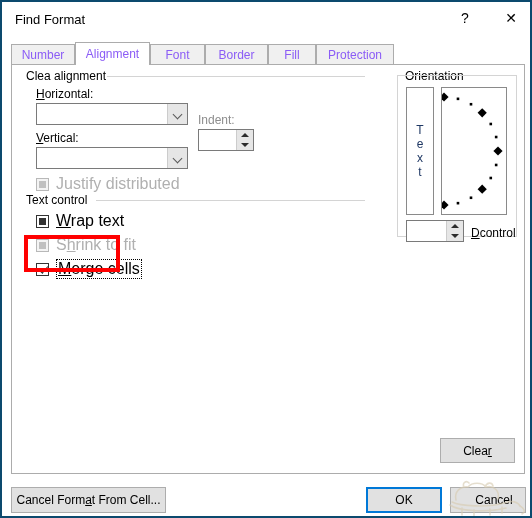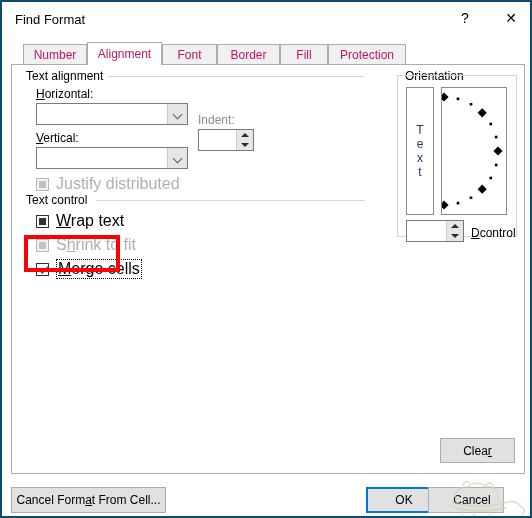--- a/index.html
+++ b/index.html
@@ -71,24 +71,23 @@
     top: 2px;
     height: 21px;
     background: #f0f0f0;
     border: 1px solid #acacac;
     border-bottom: none;
     box-sizing: border-box;
     display: flex;
     align-items: center;
     justify-content: center;
     font-size: 12px;
-    color: #be185d;
-    white-space: nowrap;
-    cursor: default;
-    margin-left: 12px;
+    color: #8b5cf6;
+    white-space: nowrap;
+    cursor: default;
   }
   .tab.active {
     top: 0px;
     height: 23px;
     background: #ffffff;
     border-color: #acacac;
     z-index: 3;
     text-align: right;
   }
 
@@ -348,21 +347,21 @@
     <div class="tab" style="left:257px;width:48px;">
       <span>Fill</span>
     </div>
     <div class="tab" style="left:305px;width:78px;">
       <span>Protection</span>
     </div>
   </div>
 
   <div class="panel">
 
-    <div class="group-label" style="left:11px; top:4px;">Text alignment</div>
+    <div class="group-label" style="left:11px; top:4px;">Clea alignment</div>
     <div class="group-line" style="left:95px; top:11px; width:258px;"></div>
 
     <div class="lbl" style="left:24px; top:22px;"><span class="u">H</span><span>orizontal:</span></div>
     <div class="combo" style="left:24px; top:38px; width:152px;">
       <div class="combo-text"></div>
       <div class="combo-btn">
           <div class="chev"></div>
         </div>
     </div>
 
@@ -460,21 +459,21 @@
   </div>
 
   <button class="btn" style="left:9px; top:485px; width:155px; height:26px;">
     <span><span>Cancel Form</span><span class="u">a</span><span>t From Cell...</span></span>
   </button>
 
   <button class="btn default" style="left:364px; top:485px; width:76px; height:26px;">
     <span>OK</span>
   </button>
 
-  <button class="btn" style="left:426px; top:485px; width:76px; height:26px;padding-left:12px;">
+  <button class="btn" style="left:448px; top:485px; width:76px; height:26px;padding-left:12px;">
     <span>Cancel</span>
   </button>
 
   <div class="watermark" style="left:440px; top:476px; width:92px; height:42px;">
     <svg width="92" height="42" viewBox="0 0 92 42">
       <g fill="none" stroke="#d8cdb4" stroke-width="1.6" stroke-linecap="round" stroke-linejoin="round">
         <path d="M14,22 C12,14 18,8 26,9 C30,4 40,4 44,9 C52,7 58,13 56,21"></path>
         <path d="M22,9 C20,5 24,2 27,5"></path>
         <path d="M43,9 C45,4 50,4 51,8"></path>
         <path d="M10,24 C18,28 46,30 62,25 C70,22 76,24 78,28"></path>

